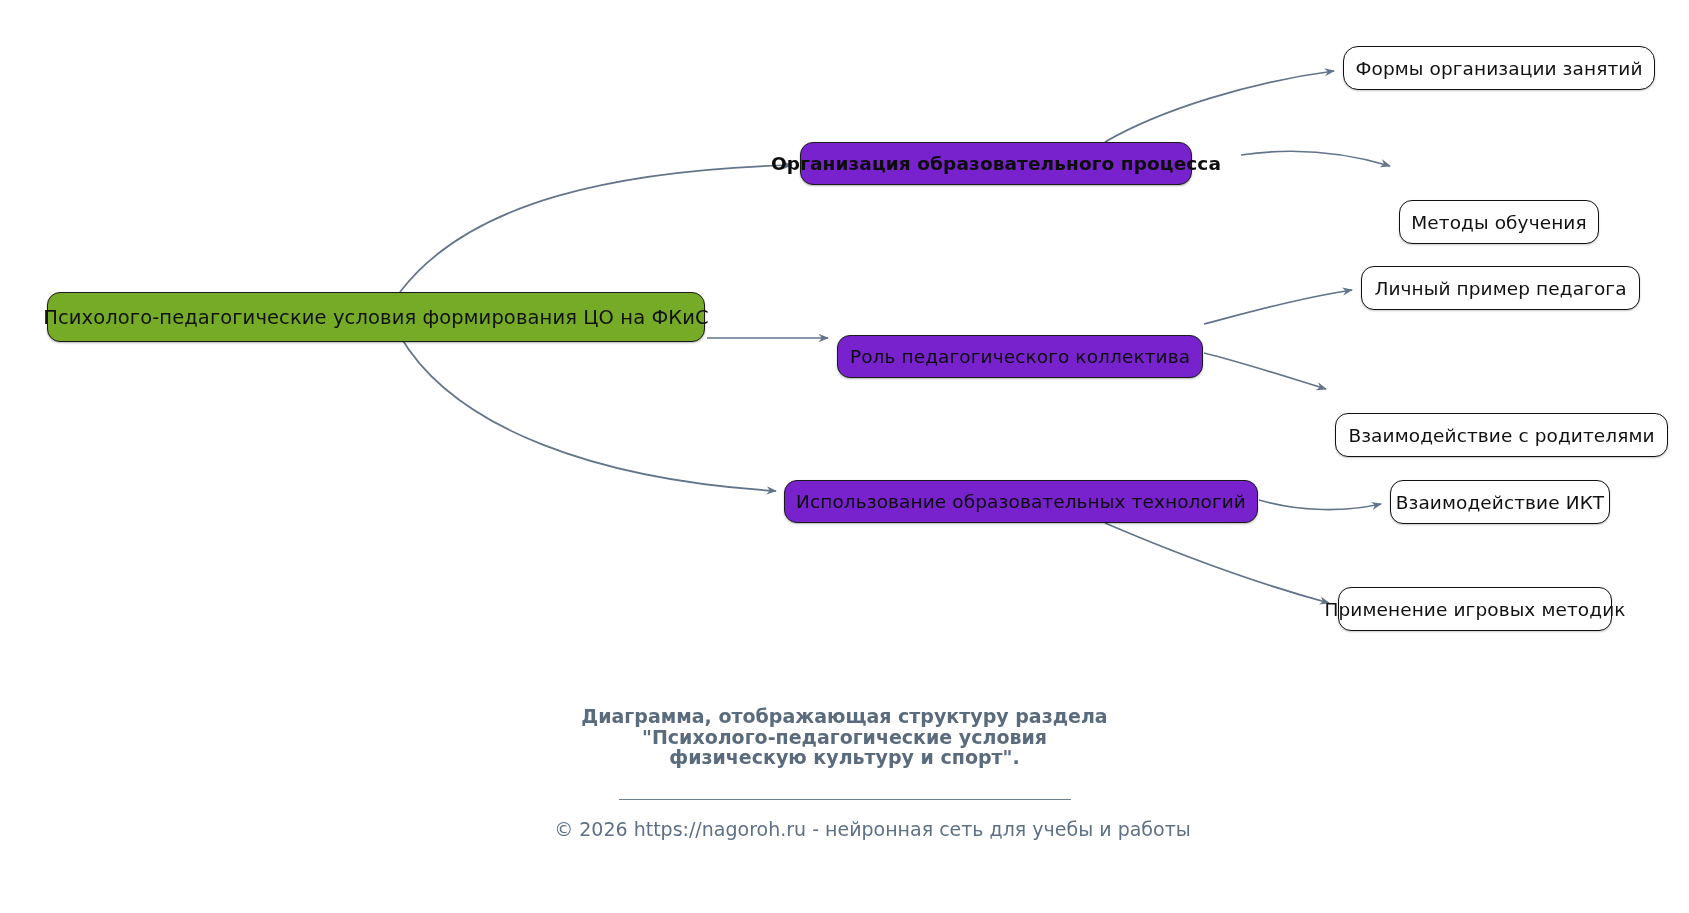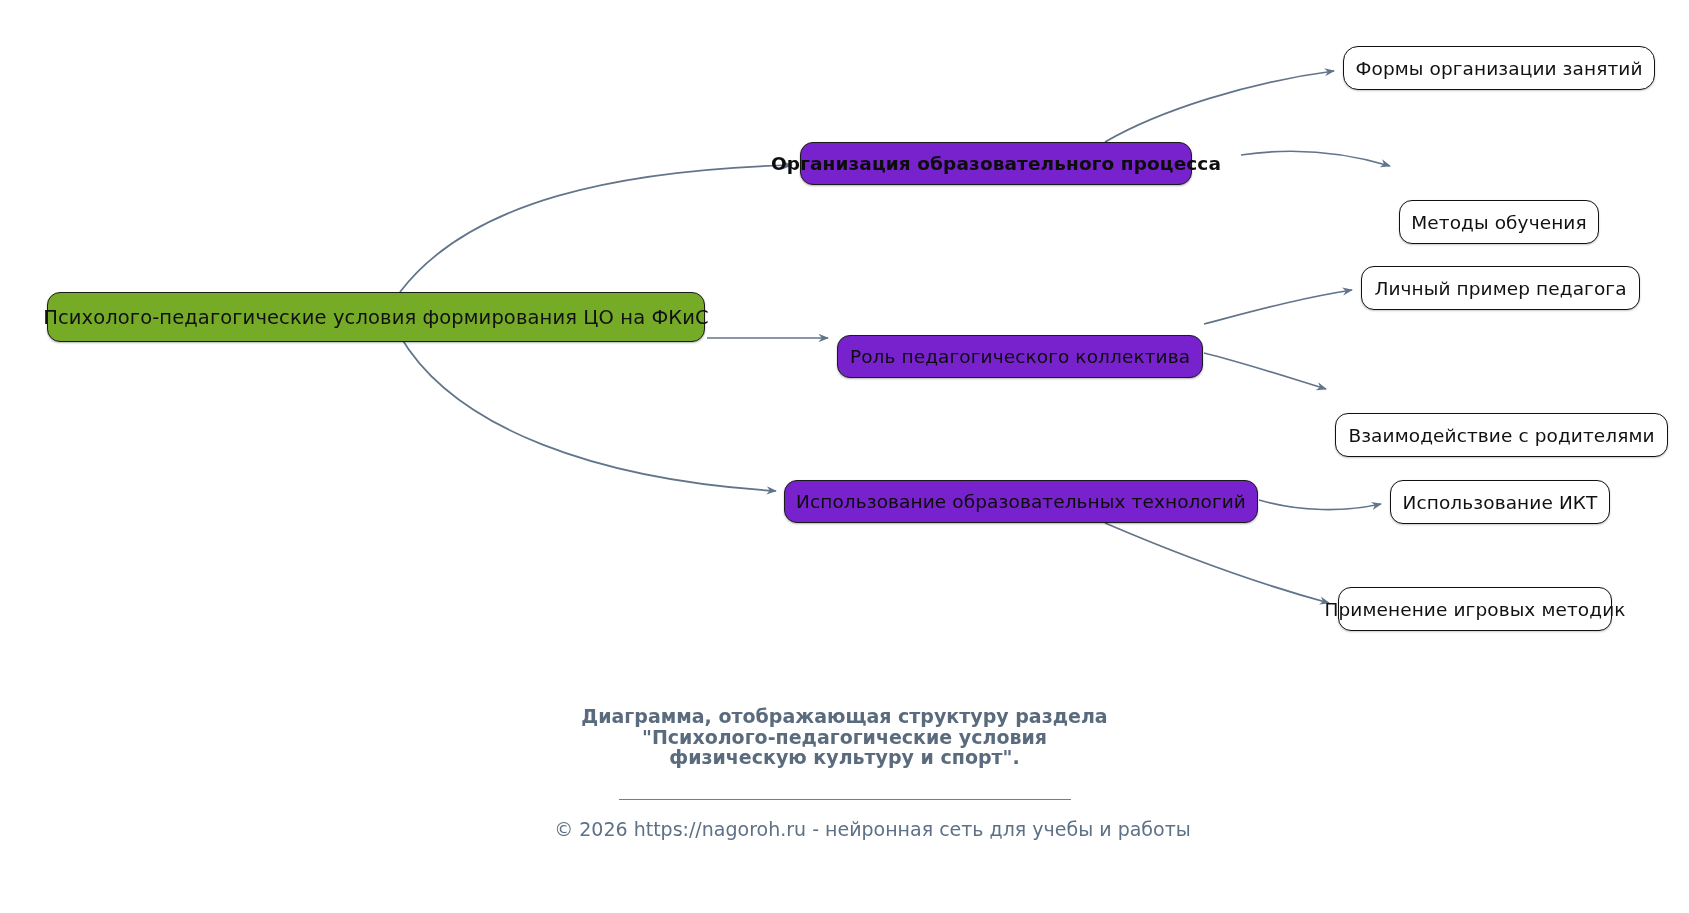--- a/index.html
+++ b/index.html
@@ -157,21 +157,21 @@
 
   <div class="node node-leaf" style="left:1335px; top:373px; width:333px; height:44px;margin-top:40px;">
     <span>Взаимодействие с родителями</span>
   </div>
 
   <div class="node node-branch" style="left:784px; top:480px; width:474px; height:43px;">
     <span>Использование образовательных технологий</span>
   </div>
 
   <div class="node node-leaf" style="left:1390px; top:480px; width:220px; height:44px;">
-    <span>Использование ИКТ</span>
+    <span>Взаимодействие ИКТ</span>
   </div>
 
   <div class="node node-leaf" style="left:1338px; top:587px; width:274px; height:44px;">
     <span>Применение игровых методик</span>
   </div>
 
   <div id="caption">
     <span class="cap-line">Диаграмма, отображающая структуру раздела</span>
     <span class="cap-line">"Психолого-педагогические условия</span>
     <span class="cap-line">физическую культуру и спорт".</span>

